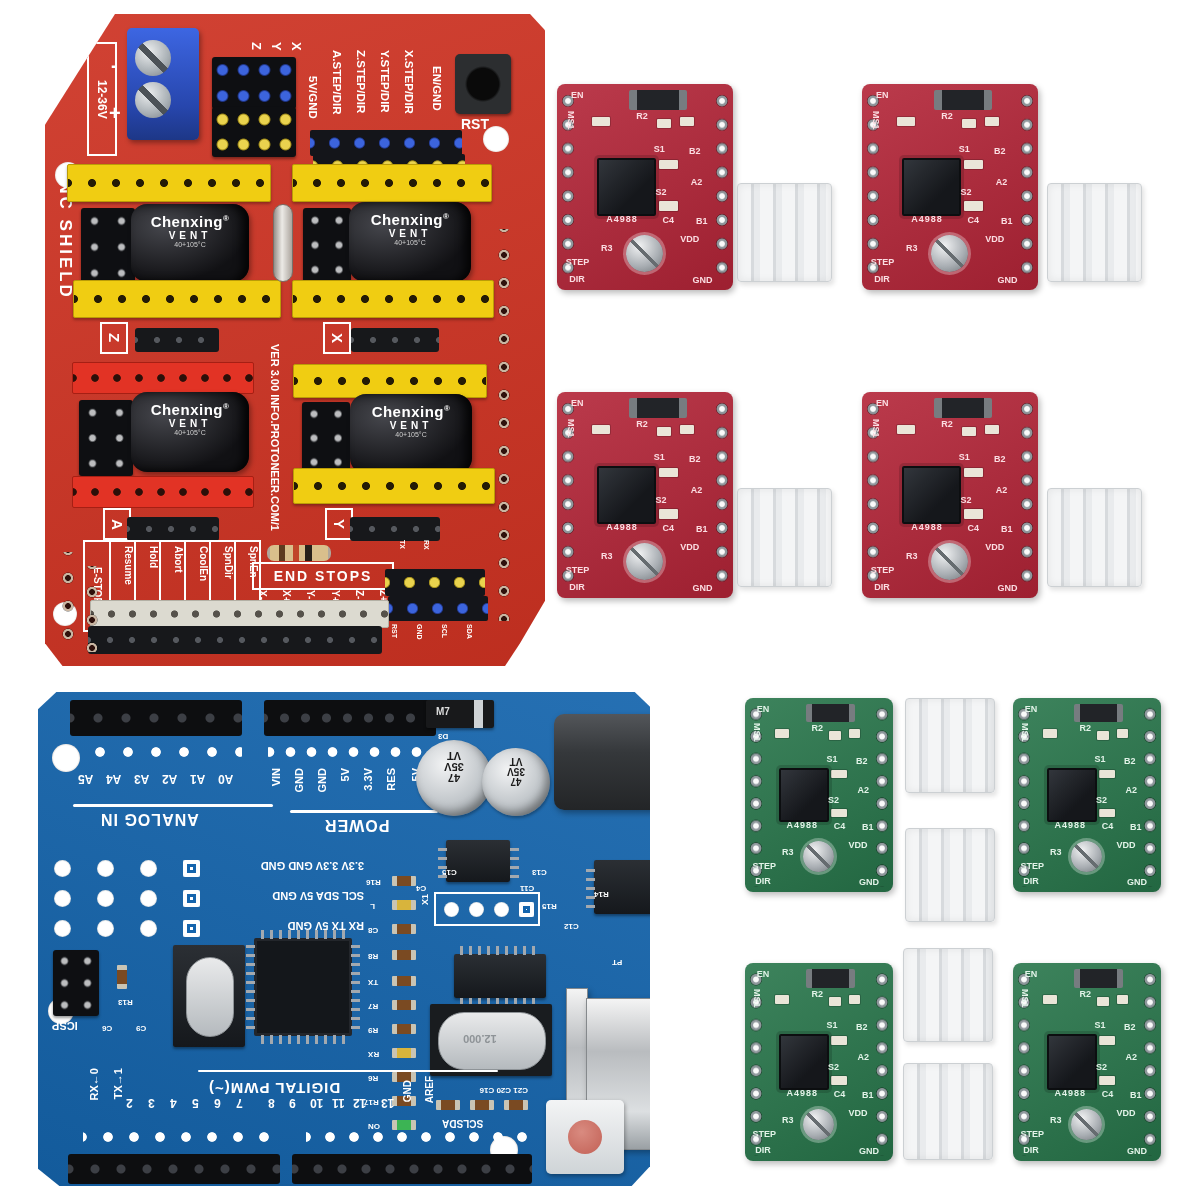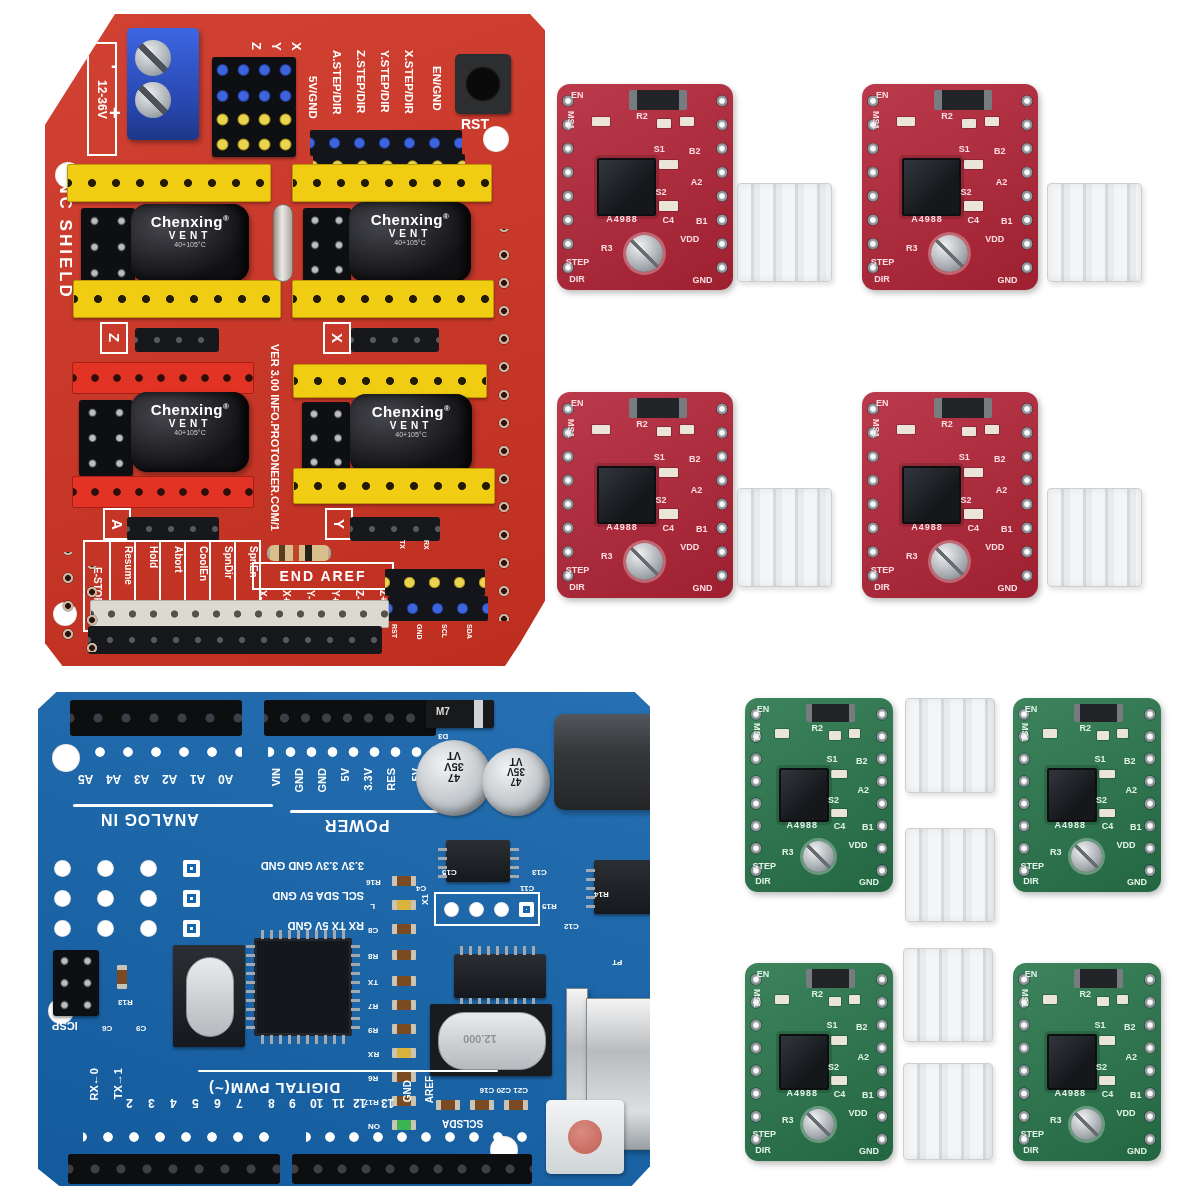--- a/index.html
+++ b/index.html
@@ -74,21 +74,21 @@
   .resistor{position:absolute;border-radius:7px;
         background:linear-gradient(90deg,#b0a79b 0 5%,#d9bf8c 5% 18%,#5d3b1f 18% 28%,#d9bf8c 28% 40%,#c0452a 40% 50%,#d9bf8c 50% 60%,#27201a 60% 70%,#d9bf8c 70% 95%,#b0a79b 95%)}
   .ctrlbox{position:absolute;border-top:2px solid #fff;display:flex}
   .ctrlbox span{flex:1;border-right:2px solid #fff;color:#fff;font-weight:bold;font-size:10px;
         writing-mode:vertical-rl;padding-top:4px;text-align:left;display:block}
   .estop{position:absolute;border:2px solid #fff;color:#fff;font-weight:bold;font-size:10px;
         writing-mode:vertical-rl;display:flex;align-items:center;justify-content:center}
   .endrow{position:absolute;display:flex;justify-content:space-between}
   .endrow span{writing-mode:vertical-rl;color:#fff;font-weight:bold;font-size:10px}
   
-  .drv{position:absolute;border-radius:13px;box-shadow:2px 3px 6px rgba(0,0,0,.28)}
+  .drv{position:absolute;border-radius:8px;box-shadow:2px 3px 6px rgba(0,0,0,.28)}
   .drv.red{background:#b32437;background-image:linear-gradient(150deg,rgba(255,255,255,.10),rgba(0,0,0,.12))}
   .drv.green{background:#27754a;background-image:linear-gradient(150deg,rgba(255,255,255,.10),rgba(0,0,0,.12))}
   .drv .dl{position:absolute;font-weight:bold;font-size:9px;color:#fbdde2}
   .drv.green .dl{color:#e2f3e8}
   .drv-pins{position:absolute;top:2.5%;bottom:2.5%;width:16px;
         background-image:radial-gradient(circle,#fafafa 2.4px,#8f979c 3.4px 5px,rgba(0,0,0,.4) 5.8px,transparent 6.4px);
         background-size:100% 12.15%;background-position:center 0;background-repeat:repeat-y}
   .drv-pins.pl{left:3px}.drv-pins.pr{right:3px}
   .drv-ic{position:absolute;left:23%;top:36%;width:31%;height:26%;border-radius:2px;
         background:linear-gradient(135deg,#32363c,#15171b 65%);border:2px solid #0c0e10;
@@ -228,21 +228,21 @@
     <i class="resistor" style="left:222px;top:531px;width:64px;height:16px"></i>
     <b class="estop" style="left:38px;top:526px;width:24px;height:88px">E-STOP</b>
     <div class="ctrlbox" style="left:66px;top:526px;width:150px;height:88px">
       <span>Resume</span>
       <span>Hold</span>
       <span>Abort</span>
       <span>CoolEn</span>
       <span>SpnDir</span>
       <span>SpnEn</span>
     </div>
-    <b class="lbox" style="left:207px;top:548px;width:138px;height:24px;font-size:14px;letter-spacing:2px">END AREF</b>
+    <b class="lbox" style="left:207px;top:548px;width:138px;height:24px;font-size:14px;letter-spacing:2px">END STOPS</b>
     <div class="endrow" style="left:212px;top:576px;width:132px;height:36px">
       <span>X-</span>
       <span>X+</span>
       <span>Y-</span>
       <span>Y+</span>
       <span>Z-</span>
       <span>Z+</span>
     </div>
     <b class="cnclab vtext" style="left:354px;top:526px;font-size:7px">TX</b>
     <b class="cnclab vtext" style="left:378px;top:526px;font-size:7px">RX</b>

